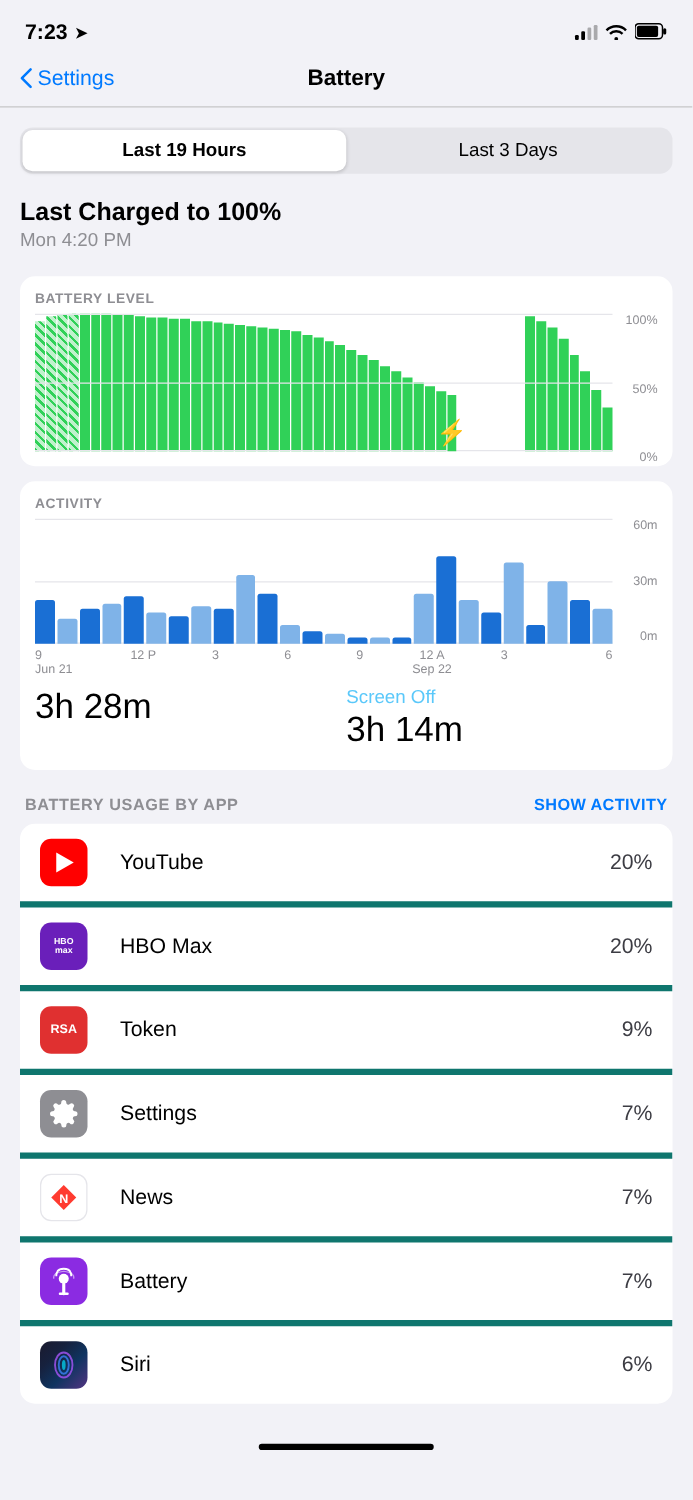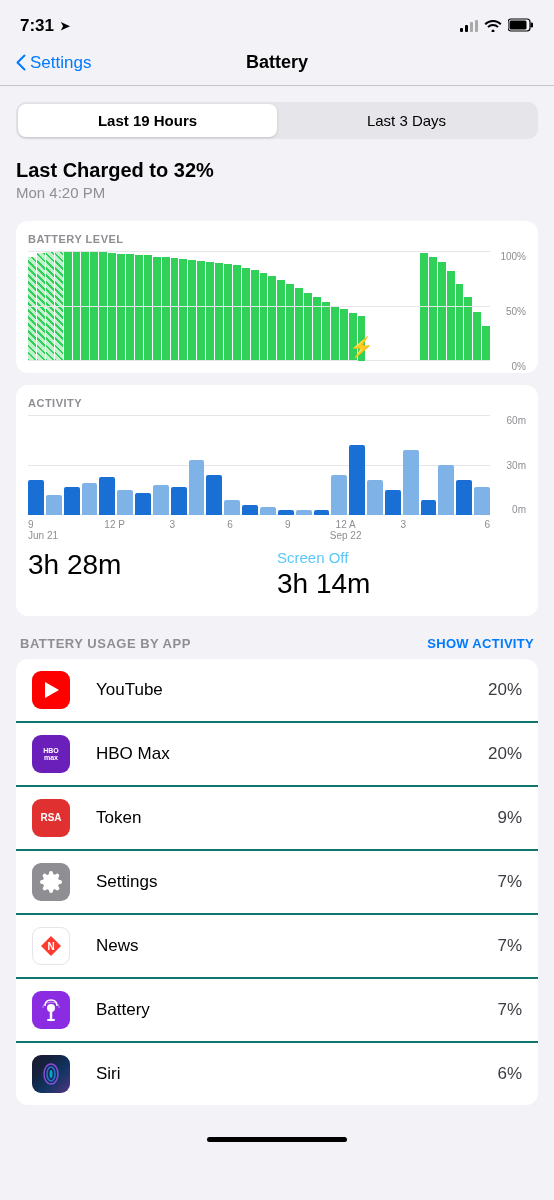--- a/index.html
+++ b/index.html
@@ -184,21 +184,21 @@
     
     .app-list {
       background: #fff;
       border-radius: 12px;
       overflow: hidden;
     }
     .app-item {
       display: flex;
       align-items: center;
       padding: 12px 16px;
-      border-bottom: 2px solid #0f766e;
+      border-bottom: 5px solid #0f766e;
     }
     .app-item:last-child {
       border-bottom: none;
     }
     .app-icon {
       width: 38px;
       height: 38px;
       border-radius: 9px;
       margin-right: 26px;
       display: flex;
@@ -320,21 +320,21 @@
       height: 5px;
       background: #000;
       border-radius: 3px;
     }
   </style>
 </head>
 <body>
 
 <div class="status-bar">
   <div class="status-time">
-    <span>7:31</span>
+    <span>7:23</span>
     <span style="font-size:12px; margin-left:2px;">➤</span>
   </div>
   <div class="status-icons">
     <div class="signal-bars">
       <div class="signal-bar" style="height:4px;"></div>
       <div class="signal-bar" style="height:7px;"></div>
       <div class="signal-bar" style="height:10px; opacity:0.3;"></div>
       <div class="signal-bar" style="height:12px; opacity:0.3;"></div>
     </div>
     <span style="font-size:14px;">
@@ -365,21 +365,21 @@
 </div>
 
 <div class="content">
 
   <div class="segment-control">
     <div class="segment-btn active">Last 19 Hours</div>
     <div class="segment-btn">Last 3 Days</div>
   </div>
 
   <div class="charged-section">
-    <div class="charged-title">Last Charged to 32%</div>
+    <div class="charged-title">Last Charged to 100%</div>
     <div class="charged-subtitle">Mon 4:20 PM</div>
   </div>
 
   <div class="chart-container">
     <div class="chart-label">BATTERY LEVEL</div>
     <div class="chart-area">
       <div style="display:flex; align-items:flex-end; height:110px; position:relative;">
 
         <div style="position:absolute; top:0; left:0; right:36px; bottom:0; display:flex; flex-direction:column; justify-content:space-between; pointer-events:none;">
           <div style="border-top:1px solid #e5e5ea; width:100%;"></div>

